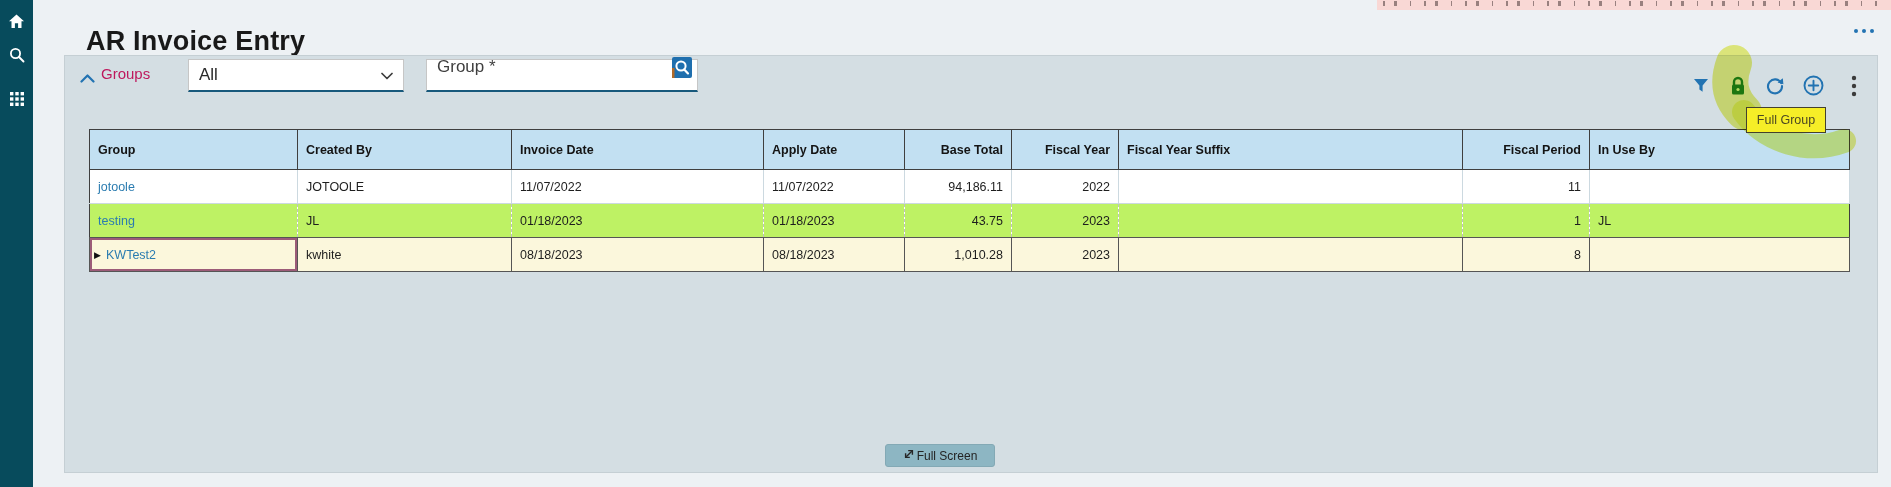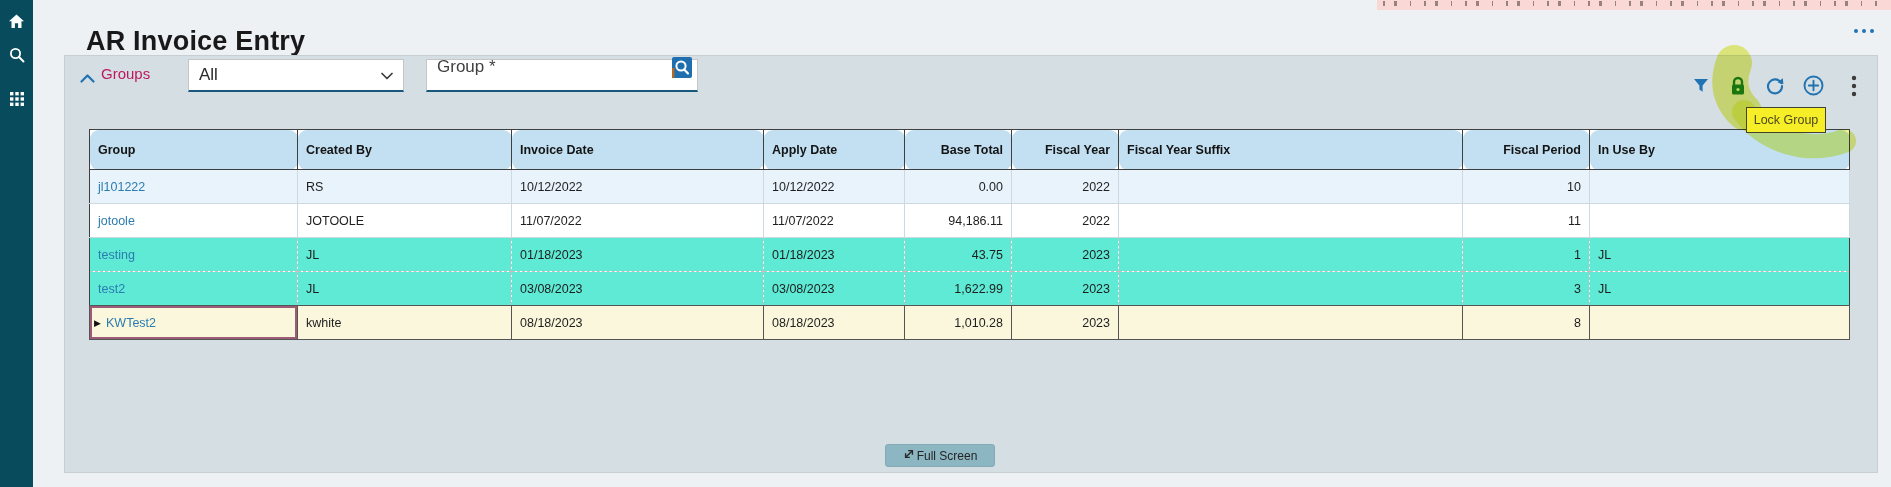--- a/index.html
+++ b/index.html
@@ -36,27 +36,27 @@
   .tooltip{position:absolute;left:1681px;top:51px;width:80px;height:26px;background:#f6ee27;border:1.5px solid #44412d;
            box-sizing:border-box;display:flex;align-items:center;justify-content:center;
            font-size:12.5px;color:#4c4823;z-index:40;}
   
   .hl{position:absolute;left:1690px;top:40px;pointer-events:none;mix-blend-mode:multiply;z-index:30;}
   
   .grid-wrap{position:absolute;left:24px;top:73px;}
   table.grid{border-collapse:collapse;table-layout:fixed;width:1760px;background:#fff;
              border:1.5px solid #3f3f3f;font-size:12.5px;}
   table.grid th{height:39px;background:#c2e0f2;border-right:1.5px solid #3f3f3f;border-bottom:1.5px solid #3f3f3f;
-                font-weight:600;color:#141414;padding:0 8px;white-space:nowrap;overflow:hidden;border-radius:9px;}
+                font-weight:600;color:#141414;padding:0 8px;white-space:nowrap;overflow:hidden;}
   table.grid td{height:33px;padding:0 8px;border-right:1px solid #ccd9e0;border-bottom:1px solid #ccd9e0;
                 white-space:nowrap;overflow:hidden;color:#1e1e1e;}
   .al-left{text-align:left}.al-right{text-align:right}
   tr.row-blue td{background:#e8f3fb;}
   tr.row-white td{background:#ffffff;}
-  tr.row-gray td{background:#5eead4;border-right:1px dashed #c0c0c0;border-bottom:1px dashed #c0c0c0;}
+  tr.row-gray td{background:#bef264;border-right:1px dashed #c0c0c0;border-bottom:1px dashed #c0c0c0;}
   tr.row-selected td{background:#fbf7dc;border:1px solid #555555;}
   tr.row-selected td.col-group{box-shadow:inset 0 0 0 2px #9c5c78;position:relative;padding-left:16px;}
   .row-marker{position:absolute;left:4px;top:50%;transform:translateY(-50%);font-size:9px;color:#111;}
   .grp-link{color:#2b7cb0;cursor:pointer;}
   
   .fullscreen-btn{position:absolute;left:820px;top:388px;width:110px;height:23px;background:#8db6c3;
                   border:1px solid #83a9b5;border-radius:3px;display:flex;align-items:center;justify-content:center;
                   gap:2px;font-size:12px;color:#242424;cursor:pointer;font-family:"Liberation Sans",sans-serif;}
 </style>
 </head>
@@ -181,21 +181,21 @@
       <span>
         <svg width="6" height="22" viewBox="0 0 6 22">
           <circle cx="3" cy="3" r="2.2" fill="#3b3b3b"></circle>
             <circle cx="3" cy="11" r="2.2" fill="#3b3b3b"></circle>
             <circle cx="3" cy="19" r="2.2" fill="#3b3b3b"></circle>
         </svg>
       </span>
     </button>
 
     <div class="tooltip">
-      <span>Lock Group</span>
+      <span>Full Group</span>
     </div>
 
     <div class="grid-wrap">
       <table class="grid">
         <colgroup id="grid-cols">
             <col style="width: 208px;">
             <col style="width: 214px;">
             <col style="width: 252px;">
             <col style="width: 141px;">
             <col style="width: 107px;">
@@ -211,31 +211,20 @@
               <th class="al-left">Invoice Date</th>
               <th class="al-left">Apply Date</th>
               <th class="al-right">Base Total</th>
               <th class="al-right">Fiscal Year</th>
               <th class="al-left">Fiscal Year Suffix</th>
               <th class="al-right">Fiscal Period</th>
               <th class="al-left">In Use By</th>
             </tr>
           </thead>
         <tbody id="grid-body">
-            <tr class="row-blue">
-              <td class="al-left col-group"><span class="grp-link">jl101222</span></td>
-              <td class="al-left col-created_by">RS</td>
-              <td class="al-left col-invoice_date">10/12/2022</td>
-              <td class="al-left col-apply_date">10/12/2022</td>
-              <td class="al-right col-base_total">0.00</td>
-              <td class="al-right col-fiscal_year">2022</td>
-              <td class="al-left col-fiscal_year_suffix"></td>
-              <td class="al-right col-fiscal_period">10</td>
-              <td class="al-left col-in_use_by"></td>
-            </tr>
             <tr class="row-white">
               <td class="al-left col-group"><span class="grp-link">jotoole</span></td>
               <td class="al-left col-created_by">JOTOOLE</td>
               <td class="al-left col-invoice_date">11/07/2022</td>
               <td class="al-left col-apply_date">11/07/2022</td>
               <td class="al-right col-base_total">94,186.11</td>
               <td class="al-right col-fiscal_year">2022</td>
               <td class="al-left col-fiscal_year_suffix"></td>
               <td class="al-right col-fiscal_period">11</td>
               <td class="al-left col-in_use_by"></td>
@@ -244,31 +233,20 @@
               <td class="al-left col-group"><span class="grp-link">testing</span></td>
               <td class="al-left col-created_by">JL</td>
               <td class="al-left col-invoice_date">01/18/2023</td>
               <td class="al-left col-apply_date">01/18/2023</td>
               <td class="al-right col-base_total">43.75</td>
               <td class="al-right col-fiscal_year">2023</td>
               <td class="al-left col-fiscal_year_suffix"></td>
               <td class="al-right col-fiscal_period">1</td>
               <td class="al-left col-in_use_by">JL</td>
             </tr>
-            <tr class="row-gray">
-              <td class="al-left col-group"><span class="grp-link">test2</span></td>
-              <td class="al-left col-created_by">JL</td>
-              <td class="al-left col-invoice_date">03/08/2023</td>
-              <td class="al-left col-apply_date">03/08/2023</td>
-              <td class="al-right col-base_total">1,622.99</td>
-              <td class="al-right col-fiscal_year">2023</td>
-              <td class="al-left col-fiscal_year_suffix"></td>
-              <td class="al-right col-fiscal_period">3</td>
-              <td class="al-left col-in_use_by">JL</td>
-            </tr>
             <tr class="row-selected">
               <td class="al-left col-group"><span class="row-marker">▶</span><span class="grp-link">KWTest2</span></td>
               <td class="al-left col-created_by">kwhite</td>
               <td class="al-left col-invoice_date">08/18/2023</td>
               <td class="al-left col-apply_date">08/18/2023</td>
               <td class="al-right col-base_total">1,010.28</td>
               <td class="al-right col-fiscal_year">2023</td>
               <td class="al-left col-fiscal_year_suffix"></td>
               <td class="al-right col-fiscal_period">8</td>
               <td class="al-left col-in_use_by"></td>

